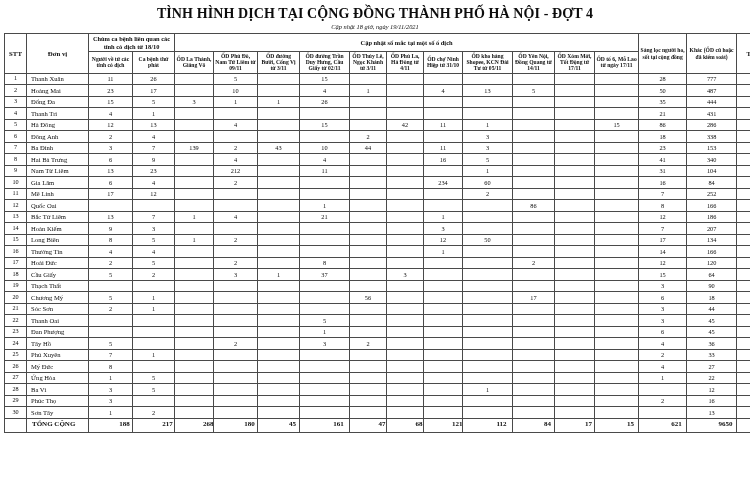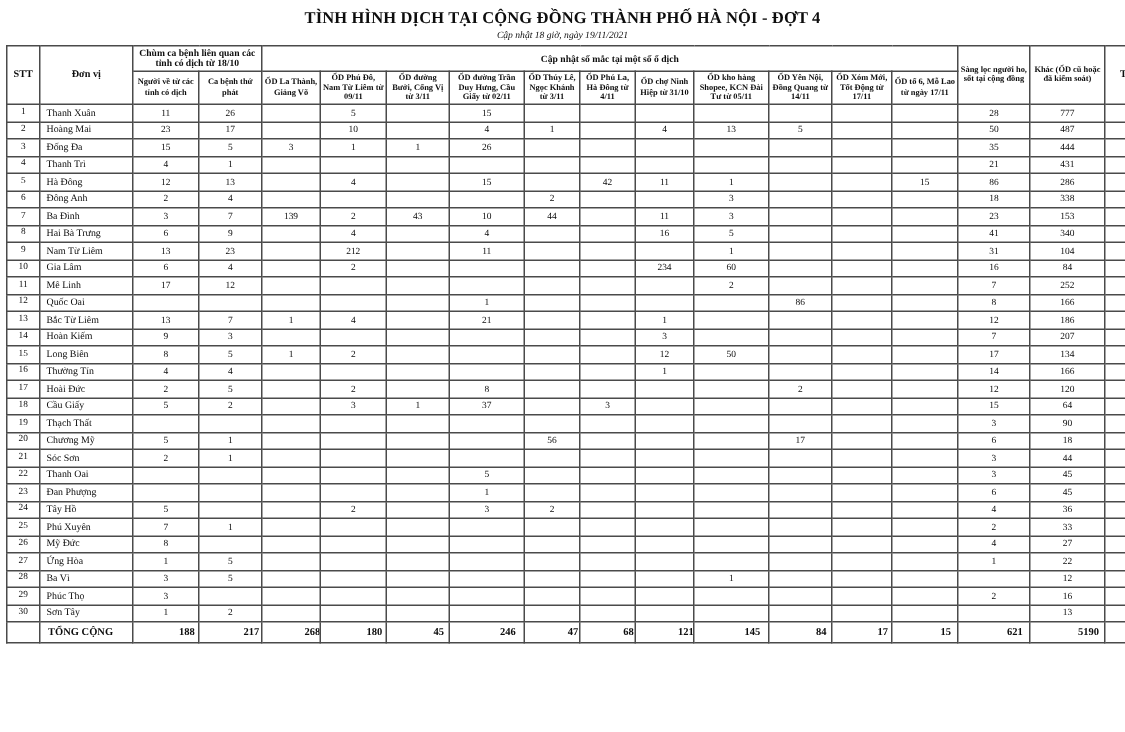--- a/index.html
+++ b/index.html
@@ -12,21 +12,21 @@
     overflow: hidden;
   }
   #page {
     width: 750px; height: 488px;
     position: relative;
     padding: 4px 4px 0 4px;
   }
   .doc-title {
     text-align: center;
     font-weight: bold;
-    font-size: 11px;
+    font-size: 14px;
     letter-spacing: .1px;
     margin: 2px 0 1px 0;
     line-height: 1.15;
   }
   .doc-sub {
     text-align: center;
     font-size: 6.4px;
     font-style: italic;
     margin: 0 0 3px 0;
     line-height: 1.15;
@@ -745,28 +745,28 @@
           <td class="num">18</td>
         </tr>
         <tr class="tot">
           <td class="c-stt"></td>
           <td class="c-unit">TỔNG CỘNG</td>
           <td class="num">188</td>
           <td class="num">217</td>
           <td class="num">268</td>
           <td class="num">180</td>
           <td class="num">45</td>
-          <td class="num">246</td>
+          <td class="num">161</td>
           <td class="num">47</td>
           <td class="num">68</td>
           <td class="num">121</td>
-          <td class="num">145</td>
+          <td class="num">112</td>
           <td class="num">84</td>
           <td class="num">17</td>
           <td class="num">15</td>
           <td class="num">621</td>
-          <td class="num">5190</td>
+          <td class="num">9650</td>
           <td class="num">7291</td>
         </tr>
       </tbody>
   </table>
 
 </div>
 
 </body></html>

